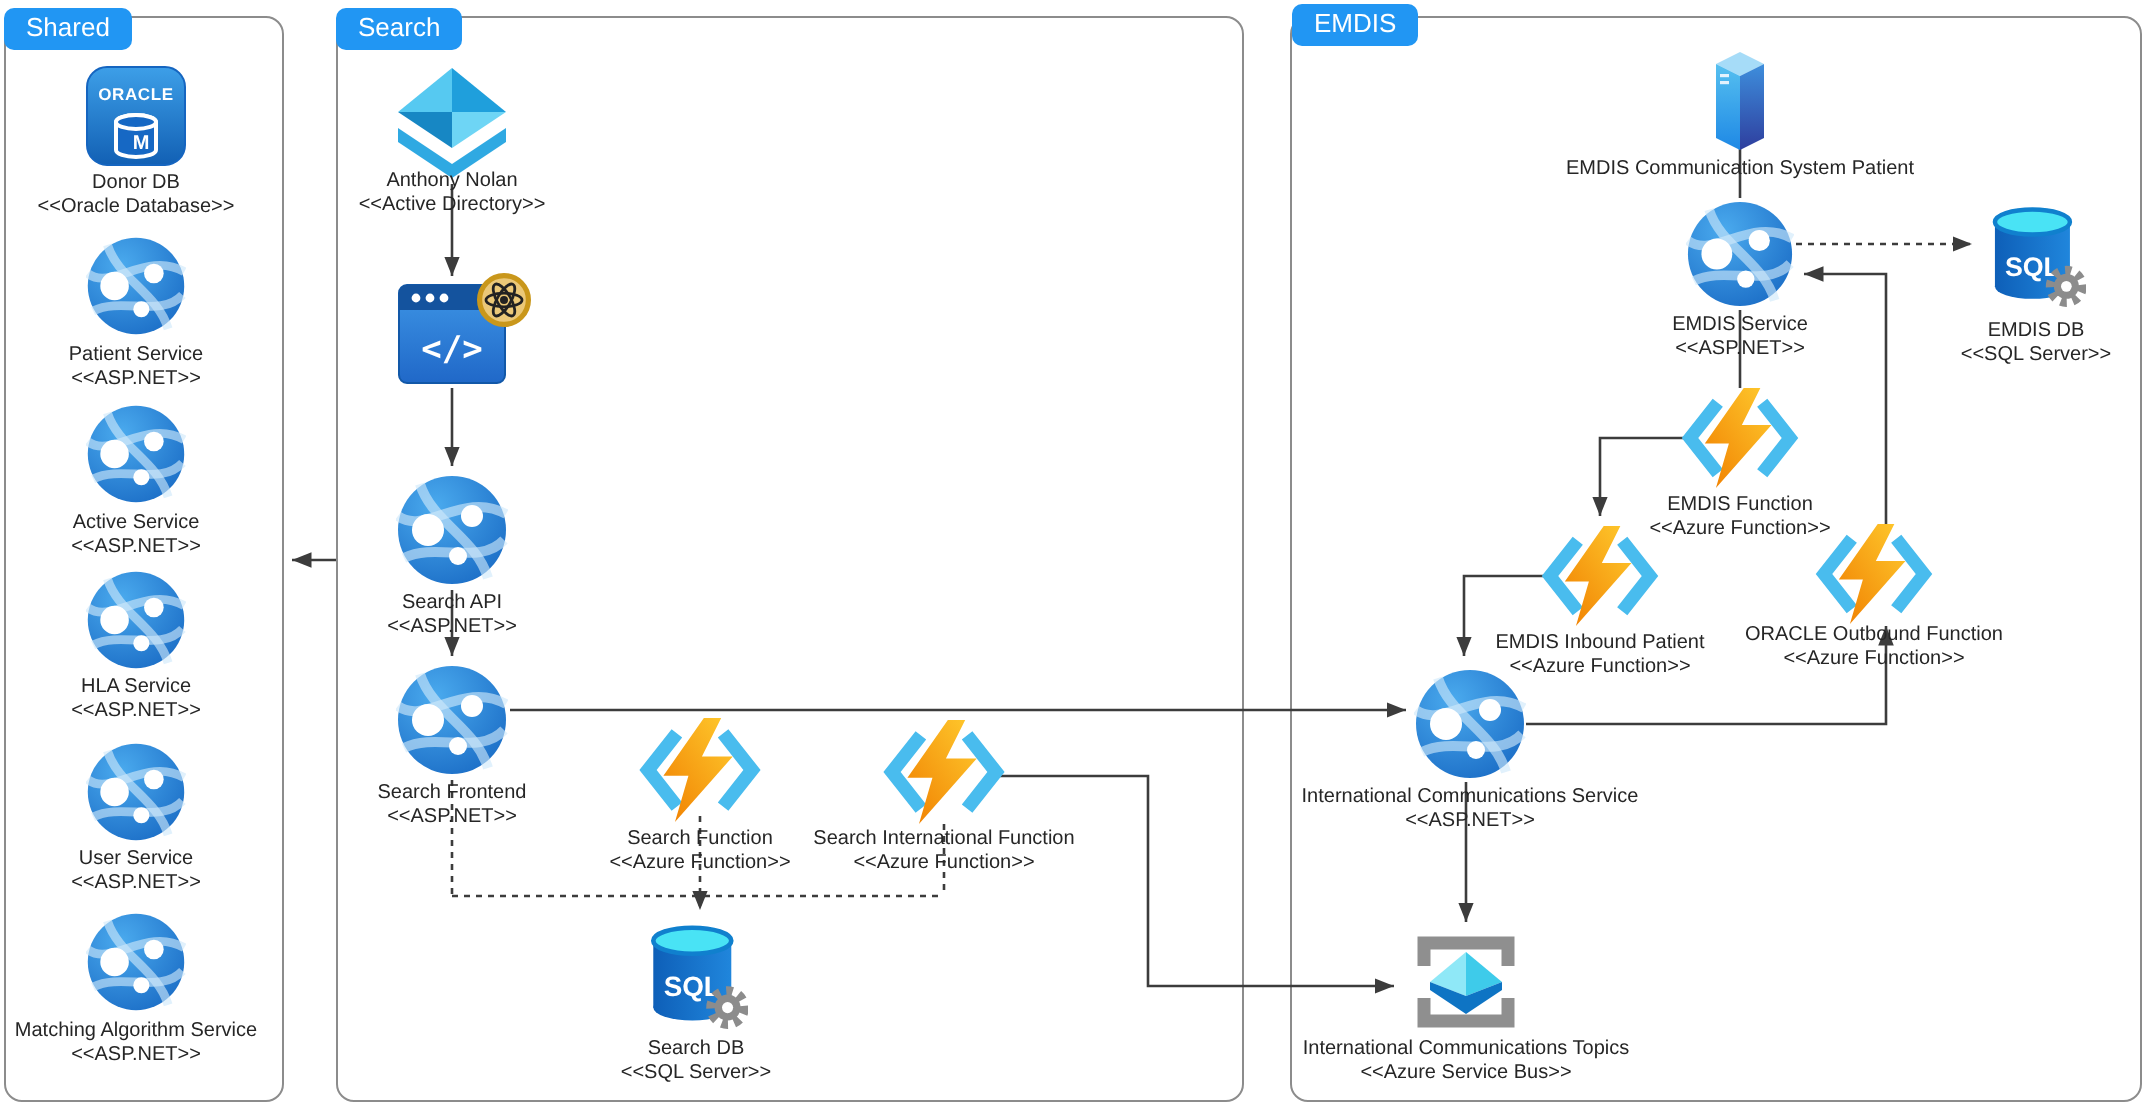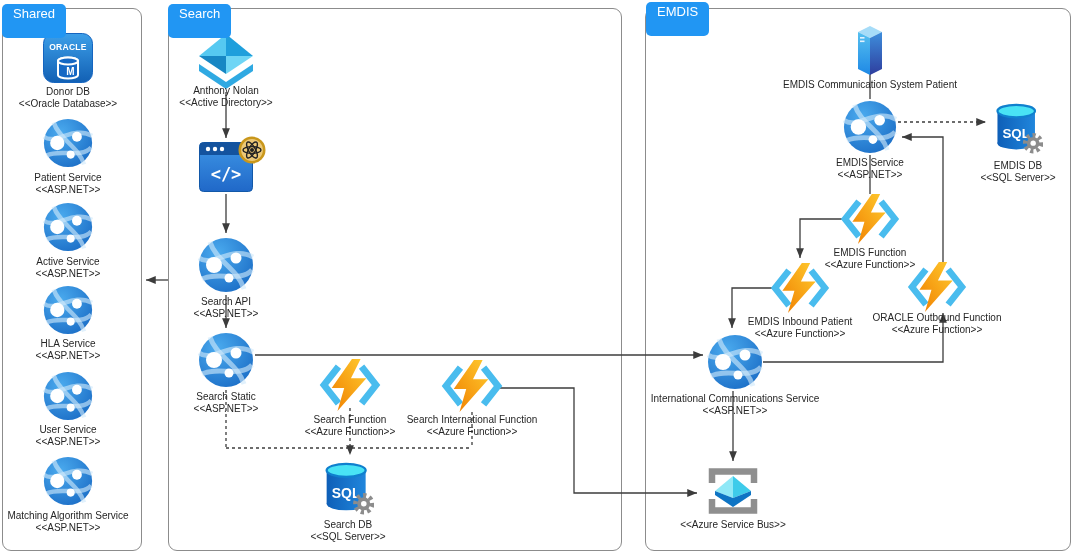--- a/index.html
+++ b/index.html
@@ -1,20 +1,20 @@
 <!DOCTYPE html>
 <html><head>
 <meta charset="utf-8">
 <style>
   html,body{margin:0;padding:0;background:#fff;}
   .canvas{position:relative;width:1072px;height:555px;background:#fff;overflow:hidden;
           font-family:"Liberation Sans",sans-serif;}
   .panel{position:absolute;background:#fff;border:1px solid #8C8C8C;border-radius:9px;z-index:1;}
   .glabel{position:absolute;background:#2196F3;color:#fff;font-size:13px;line-height:16px;
-          padding:2px 11px 16px;border-radius:5px;z-index:6;}
+          padding:2px 11px 3px;border-radius:5px;z-index:6;}
   .edges{position:absolute;left:0;top:0;z-index:2;pointer-events:none;}
   .node{position:absolute;z-index:3;}
   .node svg{display:block;}
   .badge{position:absolute;z-index:4;}
   .nlabel{position:absolute;z-index:5;text-align:center;font-size:10px;line-height:11.5px;color:#262626;}
   .defsvg{position:absolute;width:0;height:0;}
 </style>
 </head>
 <body>
 
@@ -262,21 +262,21 @@
     <div>Search API</div>
       <div>&lt;&lt;ASP.NET&gt;&gt;</div>
   </div>
 
   <div class="node" style="left:198px;top:332px">
     <svg width="56" height="56">
         <use href="#icoGlobe"></use>
       </svg>
   </div>
   <div class="nlabel" style="left:141px;top:391px;width:170px">
-    <div>Search Static</div>
+    <div>Search Frontend</div>
       <div>&lt;&lt;ASP.NET&gt;&gt;</div>
   </div>
 
   <div class="node" style="left:319px;top:359px">
     <svg width="62" height="52">
         <use href="#icoBolt"></use>
       </svg>
   </div>
   <div class="nlabel" style="left:275px;top:414px;width:150px">
     <div>Search Function</div>
@@ -372,16 +372,17 @@
     <div>International Communications Service</div>
       <div>&lt;&lt;ASP.NET&gt;&gt;</div>
   </div>
 
   <div class="node" style="left:705px;top:465px">
     <svg width="56" height="52">
         <use href="#icoBus"></use>
       </svg>
   </div>
   <div class="nlabel" style="left:618px;top:519px;width:230px">
+    <div>International Communications Topics</div>
       <div>&lt;&lt;Azure Service Bus&gt;&gt;</div>
   </div>
 
 </div>
 
 </body></html>

